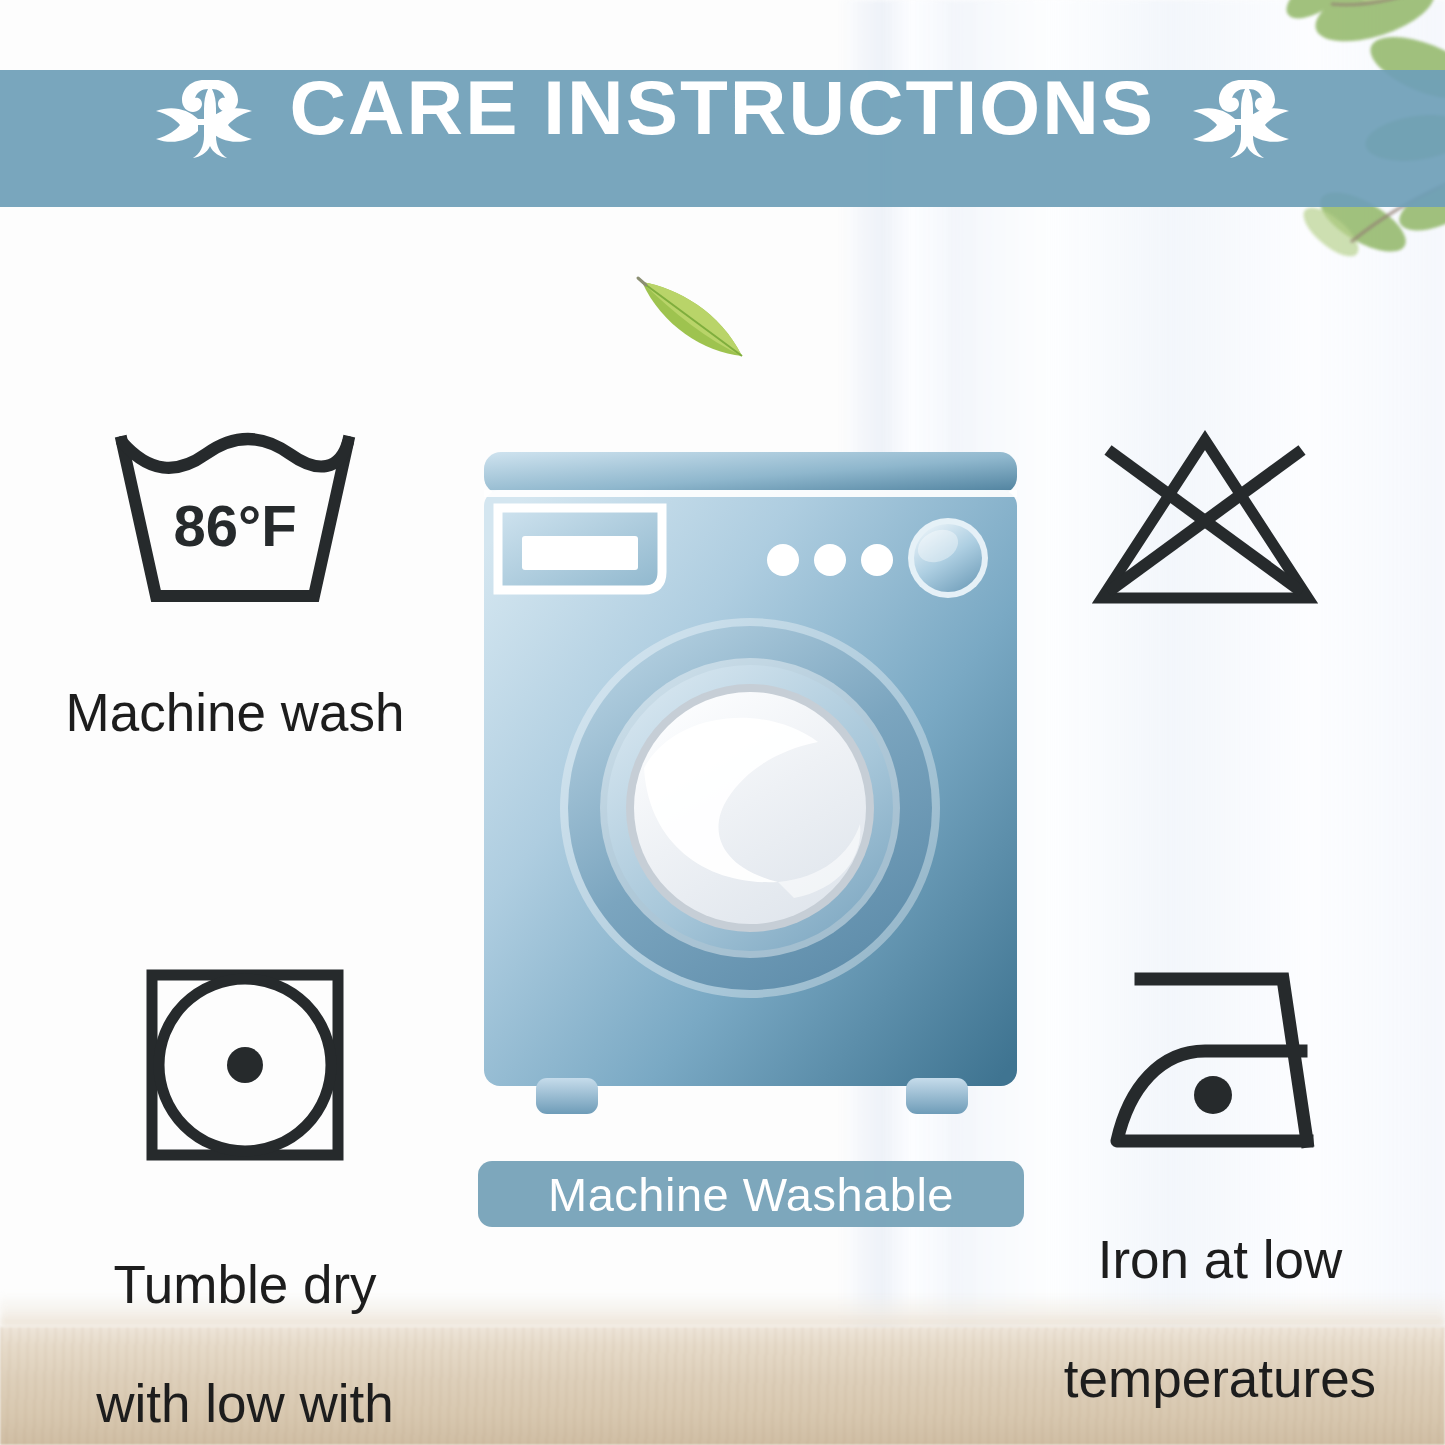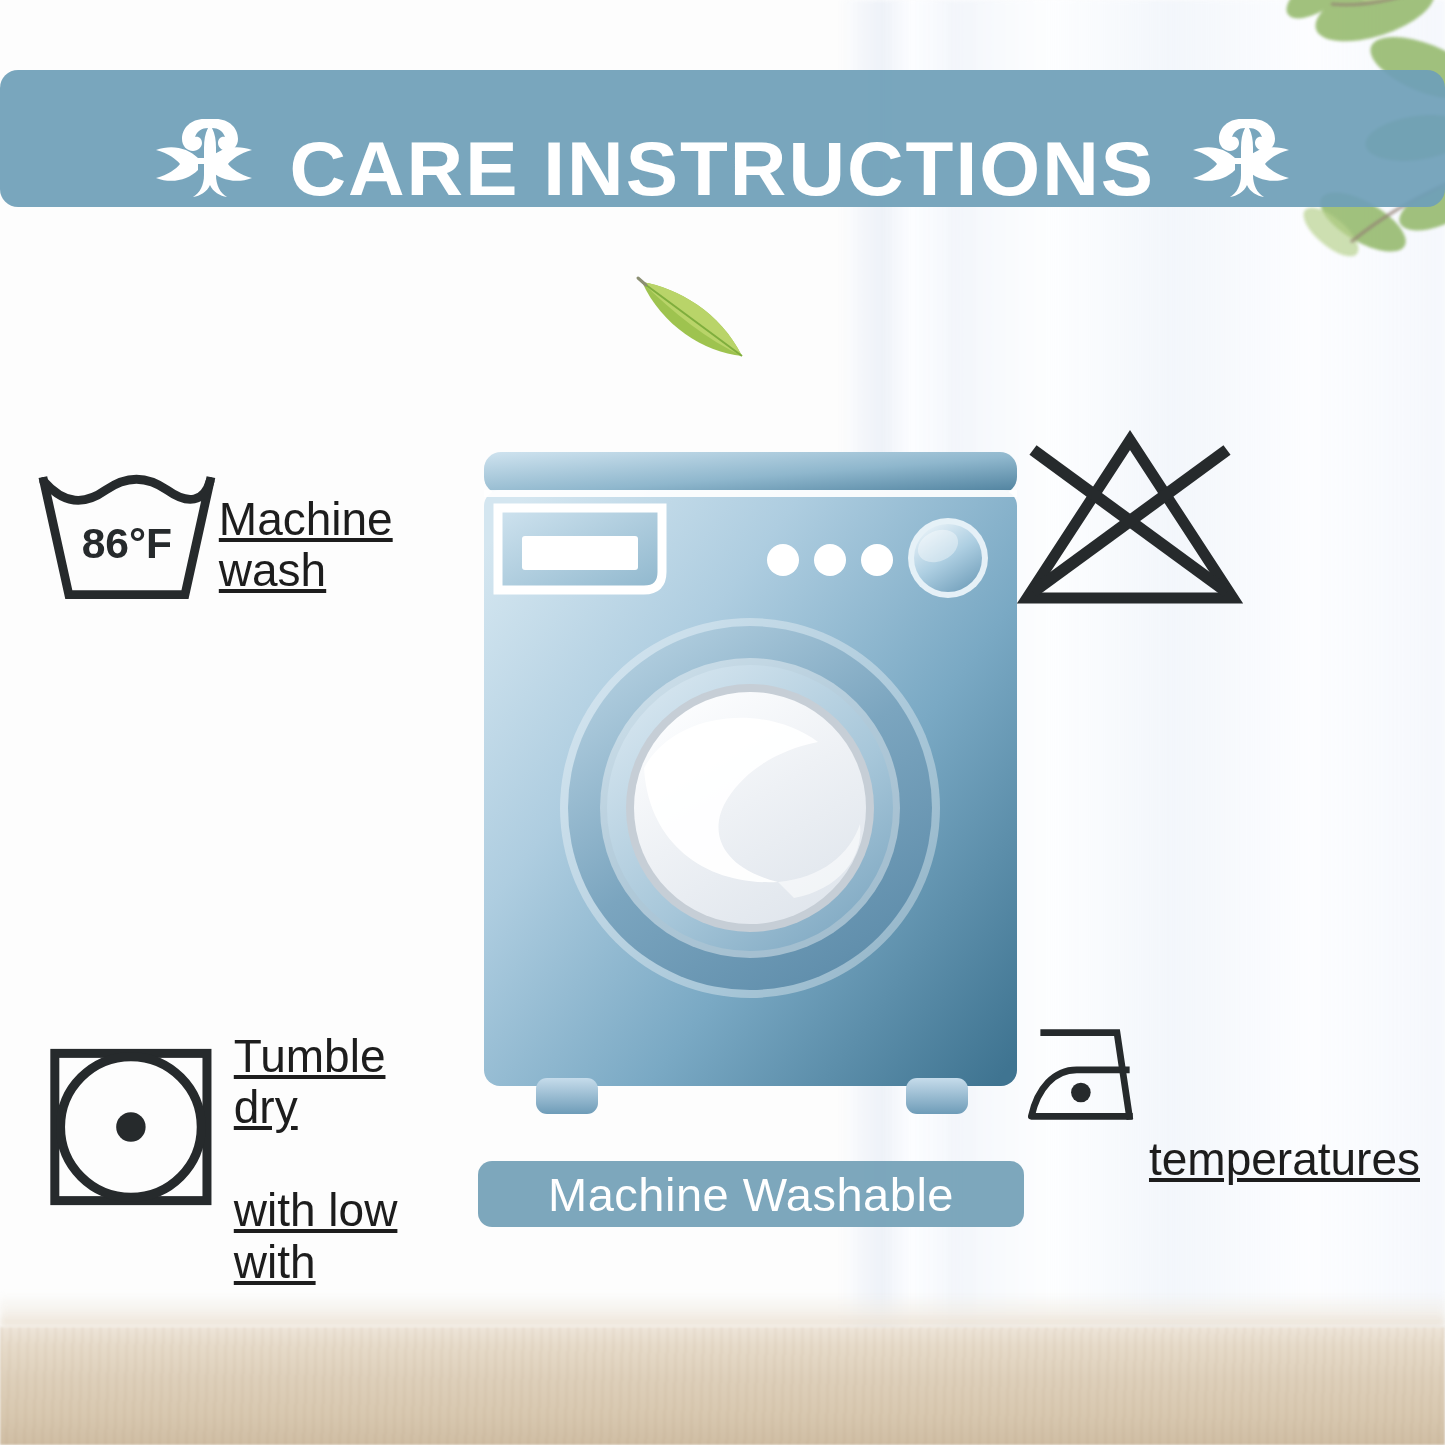--- a/index.html
+++ b/index.html
@@ -96,24 +96,23 @@
   }
 
   
   .banner {
     position: absolute;
     left: 0; right: 0;
     top: 70px;
     height: 137px;
     background: rgba(111,159,184,0.93);
     display: flex;
-    align-items: flex-end;
+    align-items: flex-start;
     justify-content: center;
     gap: 34px;
-    border-radius: 18px;
   }
   .banner-title {
     color: #ffffff;
     font-size: 76px;
     font-weight: 700;
     letter-spacing: 2px;
     line-height: 1;
     white-space: nowrap;
     font-family: "Liberation Sans", sans-serif;
     transform: scaleX(1.03);
@@ -126,34 +125,34 @@
     left: 634px;
     top: 268px;
     width: 120px;
     height: 96px;
   }
 
   
   .care-item {
     position: absolute;
     display: flex;
-    flex-direction: row;
+    flex-direction: column;
     align-items: center;
     width: 400px;
   }
   .care-icon { display: block; }
   .care-label {
     margin-top: 14px;
+    text-align: center;
     color: #1d1d1d;
-    font-size: 46px;
+    font-size: 53px;
     line-height: 1.12;
     font-weight: 400;
     font-family: "Liberation Sans", sans-serif;
     white-space: pre-line;
-    text-decoration: underline;
   }
 
   #item-wash    { left: 35px;   top: 428px; }
   #item-bleach  { left: 1005px; top: 428px; }
   #item-dry     { left: 45px;   top: 965px; gap: 17px; }
   #item-iron    { left: 1020px; top: 965px; }
 
   
   .washer {
     position: absolute;
@@ -289,21 +288,21 @@
 
   <div class="care-item" id="item-iron">
     <svg class="care-icon" width="250" height="192" viewBox="0 0 250 192">
 
       <path d="M46 14 L188 14 L212 176" fill="none" stroke="#262a2c" stroke-width="13" stroke-linecap="square" stroke-linejoin="miter"></path>
 
       <path d="M206 86 L110 86 C 66 86, 34 122, 22 176 L212 176" fill="none" stroke="#262a2c" stroke-width="13" stroke-linejoin="round" stroke-linecap="square"></path>
       <circle cx="118" cy="130" r="19" fill="#262a2c"></circle>
     </svg>
     <div class="care-label">
-      <br>
+      <span>Iron at low</span><br>
       <span>temperatures</span>
     </div>
   </div>
 
   <svg class="washer" viewBox="0 0 545 680">
     <defs>
       <linearGradient id="bodyGrad" x1="0" y1="0.1" x2="1" y2="0.95">
         <stop offset="0%" stop-color="#d4e6f0"></stop>
         <stop offset="30%" stop-color="#aecde0"></stop>
         <stop offset="62%" stop-color="#7aa9c4"></stop>

